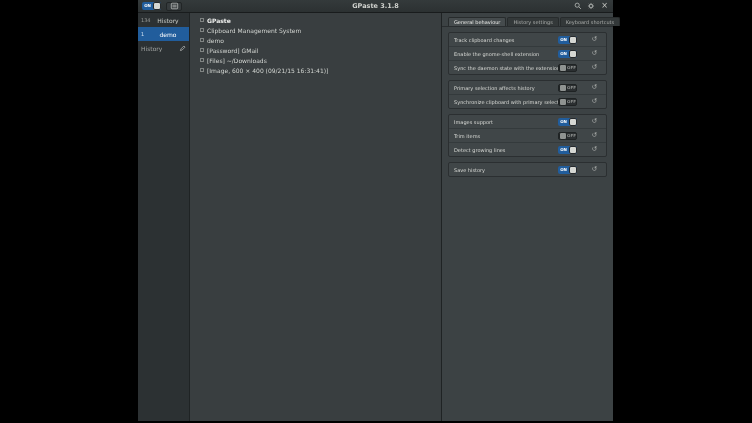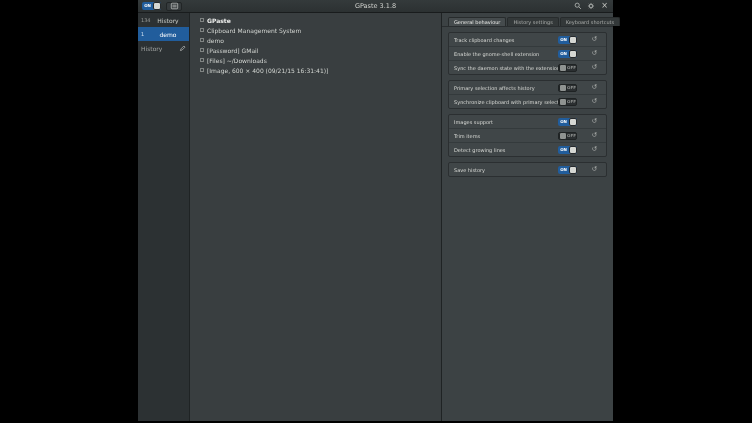--- a/index.html
+++ b/index.html
@@ -15,21 +15,21 @@
   }
   
   .headerbar {
     height:12px; flex:none; display:flex; align-items:center; gap:5px;
     padding:0 4px; position:relative;
     background:linear-gradient(#343a3b,#2c3132);
     border-bottom:1px solid #191c1d;
   }
   .title {
     position:absolute; left:0; right:0; text-align:center;
-    font-size:6.5px; font-weight:normal; color:#d0d2ce; pointer-events:none;
+    font-size:6.5px; font-weight:bold; color:#d0d2ce; pointer-events:none;
   }
   .hbtn {
     width:16px; height:9px; background:#363b3d; border:1px solid #212526;
     border-radius:2px; display:flex; align-items:center; justify-content:center;
     box-sizing:border-box; z-index:1;
   }
   .hicons { margin-left:auto; display:flex; align-items:center; gap:5px; z-index:1; }
   .hclose { font-size:8px; line-height:8px; color:#c6c8c4; padding:0 1px; }
   .icon-svg { stroke:#b9bcba; fill:none; stroke-width:1; }
   

